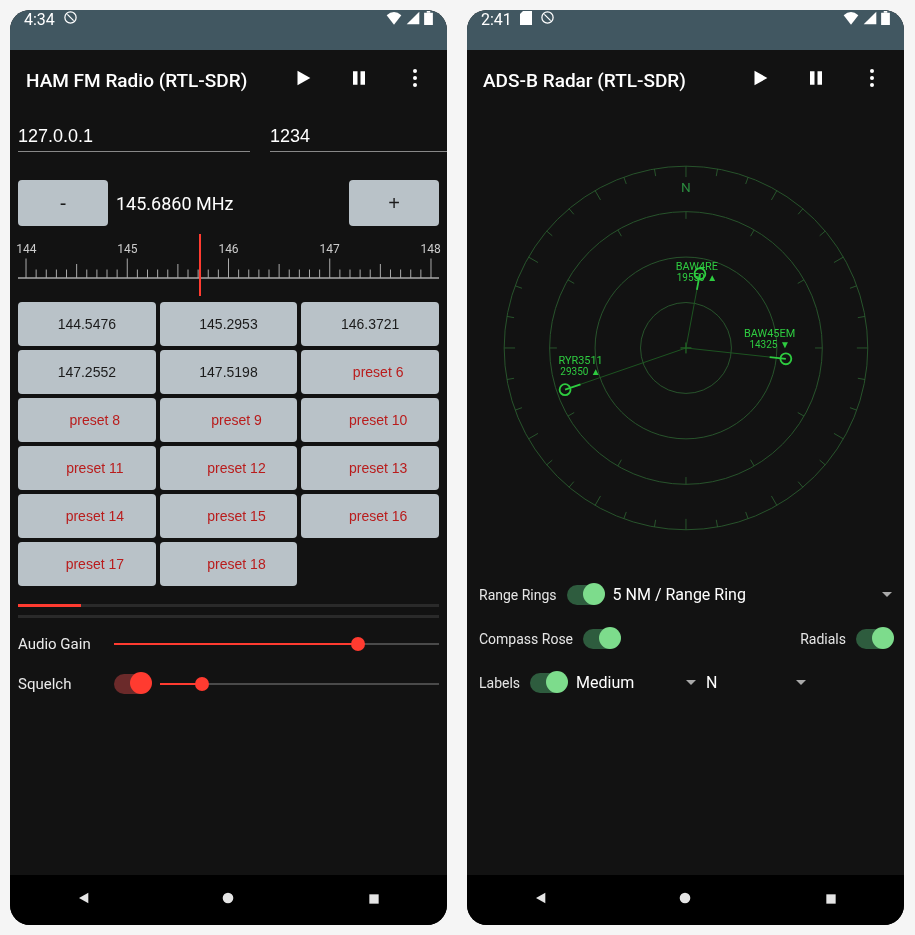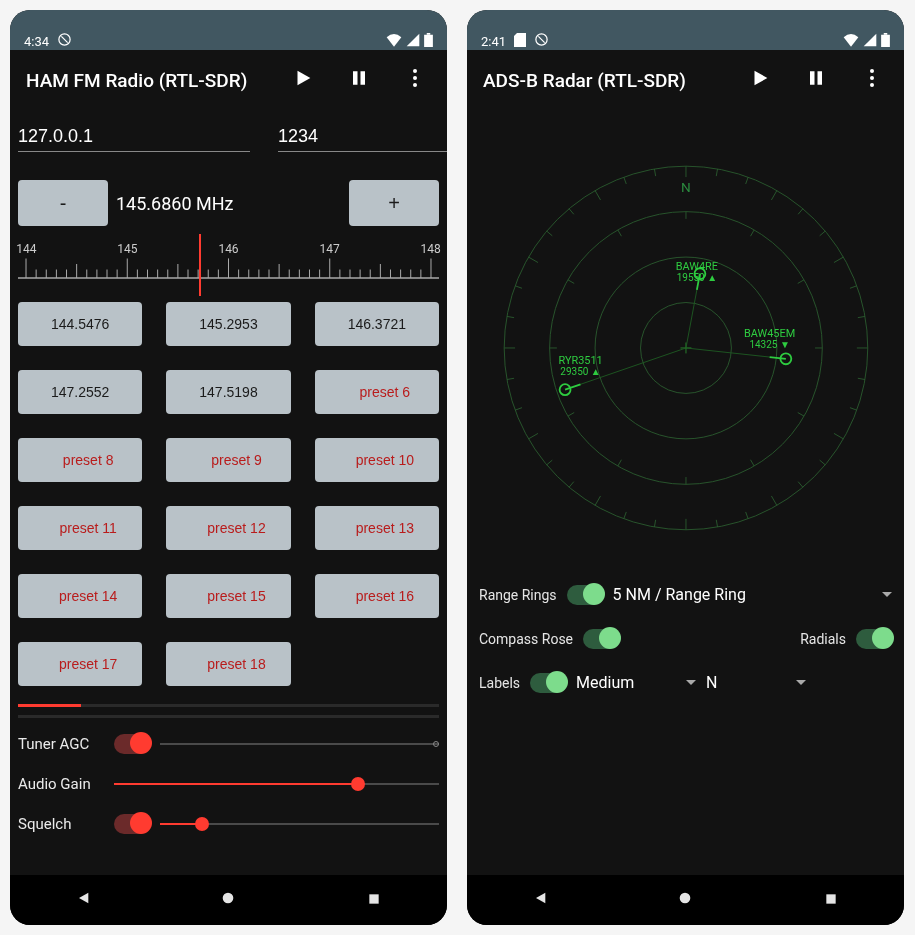--- a/index.html
+++ b/index.html
@@ -18,42 +18,42 @@
     overflow: hidden;
     display: flex;
     flex-direction: column;
     position: relative;
   }
   .statusbar {
     height: 40px;
     background: #415761;
     color: #fff;
     display: flex;
-    align-items: flex-end;
+    align-items: flex-start;
     justify-content: space-between;
     padding: 0 14px;
-    font-size: 13px;
+    font-size: 16px;
   }
   .statusbar .left { display: flex; align-items: center; gap: 8px; }
   .statusbar .right { display: flex; align-items: center; gap: 4px; }
   .status-ico { display: inline-block; }
   .appbar {
     height: 60px;
     background: #121212;
     display: flex;
     align-items: center;
     padding: 0 16px;
     gap: 24px;
   }
   .appbar-title { color: #fff; font-size: 19px; font-weight: 500; flex: 1; white-space: nowrap; overflow: hidden; text-overflow: ellipsis; }
   .appbar-icon { color: #fff; width: 32px; text-align: center; cursor: pointer; }
   .content { flex: 1; padding: 8px; color: #fff; overflow: hidden; }
 
   
-  .conn-row { display: flex; gap: 28px; padding: 4px 0 10px 0; }
+  .conn-row { display: flex; gap: 20px; padding: 4px 0 10px 0; }
   .conn-input {
     flex: 1;
     background: transparent;
     border: none;
     border-bottom: 1px solid #888;
     color: #fff;
     font-size: 18px;
     padding: 4px 0;
     outline: none;
   }
@@ -91,21 +91,21 @@
   .dial-label {
     position: absolute;
     top: 8px;
     font-size: 12px;
     color: #ccc;
     transform: translateX(-50%);
   }
   .preset-grid {
     display: grid;
     grid-template-columns: repeat(3, 1fr);
-    gap: 24px;
+    gap: 4px;
     margin: 10px 0;
   }
   .preset {
     height: 44px;
     background: #b9c2c8;
     border: none;
     border-radius: 4px;
     font-size: 14px;
     font-weight: 500;
     color: #1b1b1b;
@@ -412,30 +412,20 @@
         <button class="preset empty">preset 18</button>
       </div>
 
     <div class="meter">
       <div class="meter-bar">
           <div class="meter-fill" id="meter-fill" style="width: 15%;"></div>
         </div>
       <div class="meter-bar"></div>
     </div>
 
-    <div class="ctrl-row">
-      <div class="ctrl-label">Tuner AGC</div>
-      <div class="switch on">
-          <div class="thumb"></div>
-        </div>
-      <div class="slider">
-        <div class="slider-track"></div>
-        <div class="slider-tick"></div>
-      </div>
-    </div>
 
     <div class="ctrl-row">
       <div class="ctrl-label">Audio Gain</div>
       <div class="slider">
         <div class="slider-track"></div>
         <div class="slider-fill" id="gain-fill" style="width: 75%;"></div>
         <div class="slider-thumb" id="gain-thumb" style="left: 75%;"></div>
       </div>
     </div>
 

